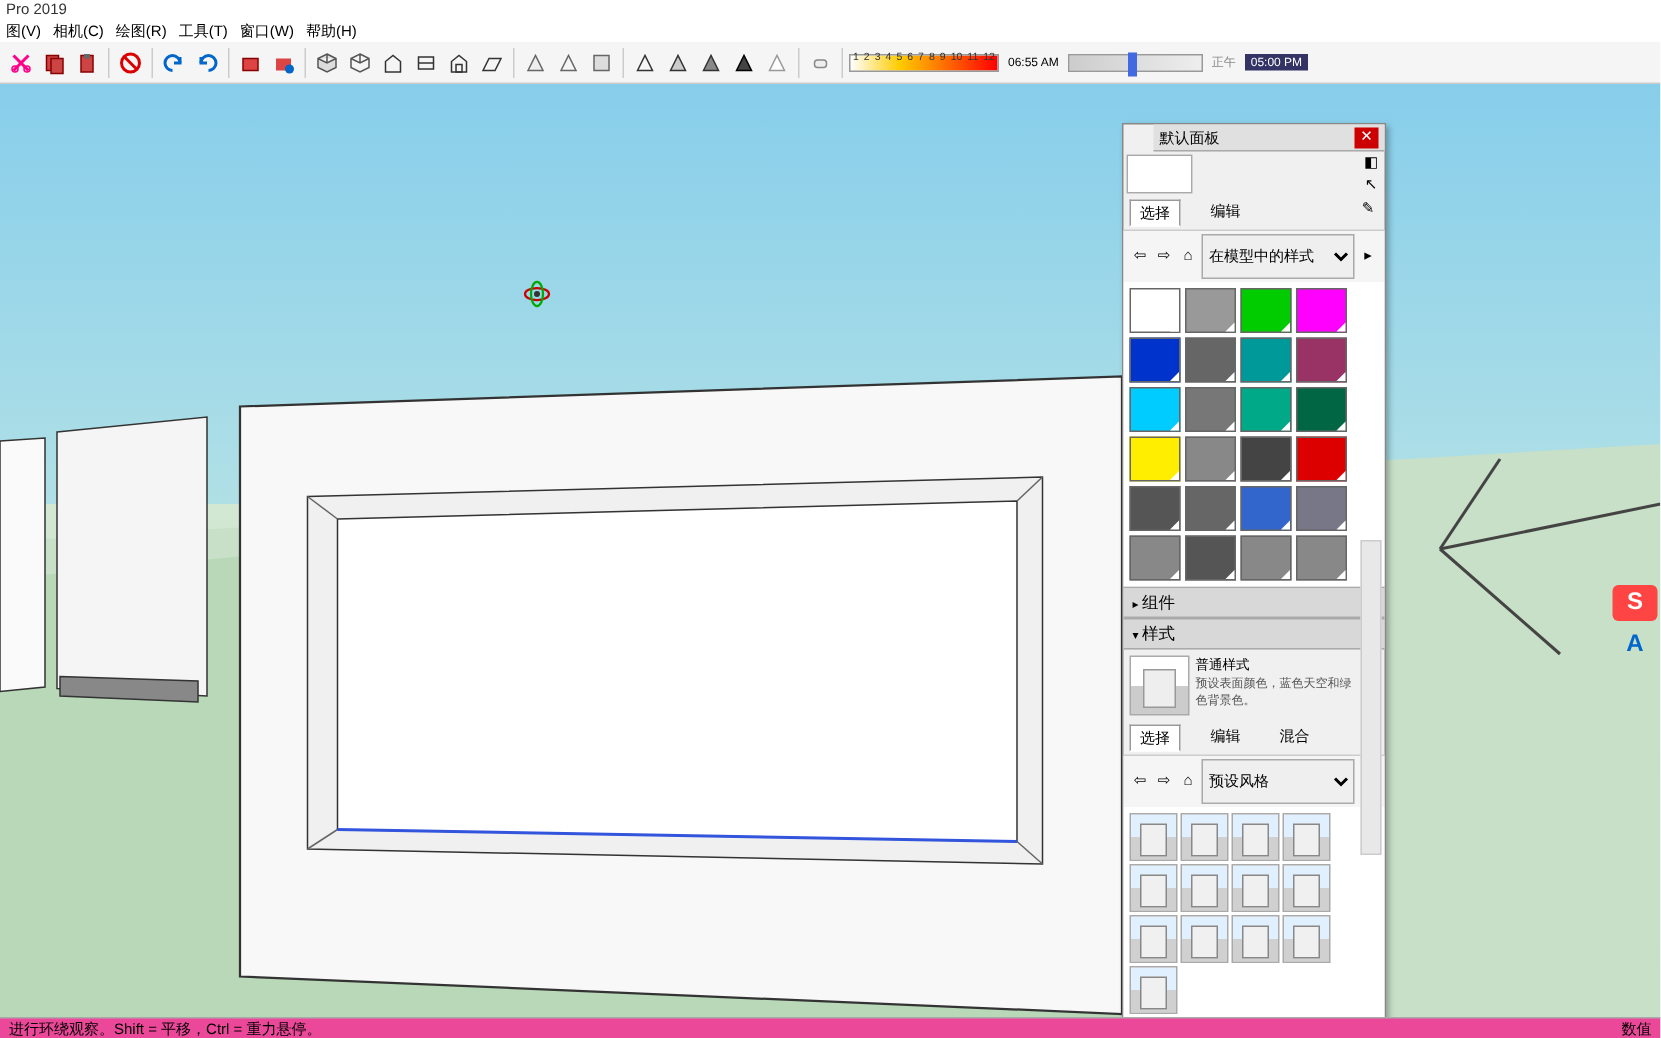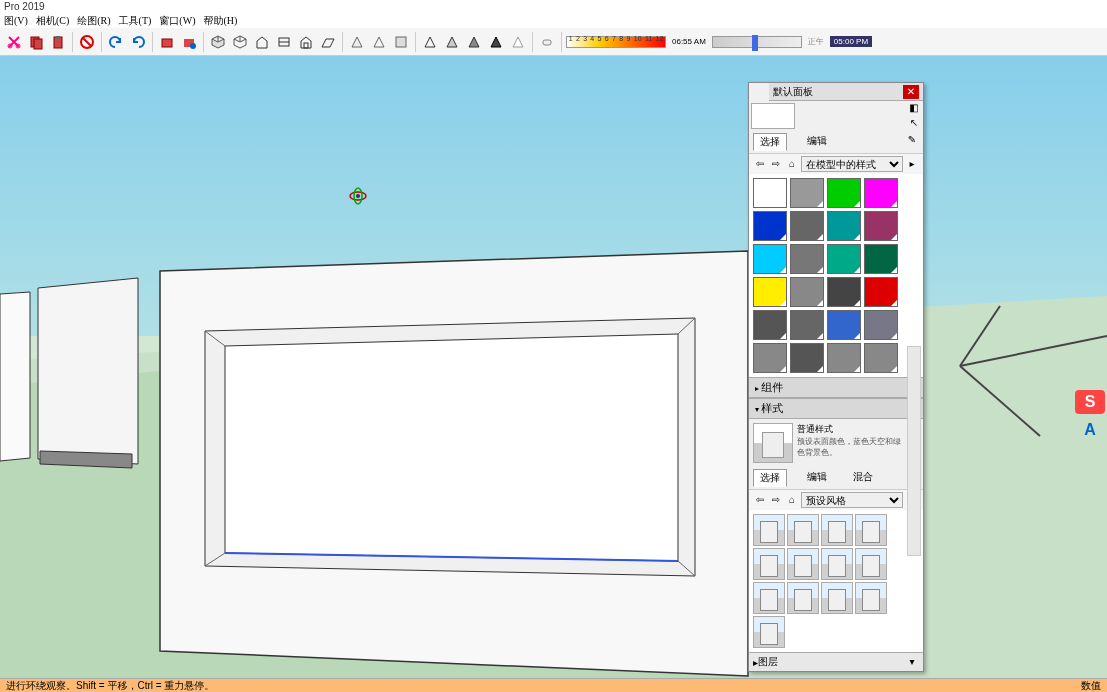--- a/index.html
+++ b/index.html
@@ -3,21 +3,21 @@
 <meta charset="utf-8">
 <style>
 * { margin: 0; padding: 0; box-sizing: border-box; font-family: "Microsoft YaHei", Arial, sans-serif; }
 body { width: 1107px; height: 692px; overflow: hidden; background: #fff; position: relative; }
 
 
 .title-bar { height: 14px; padding-left: 4px; font-size: 10px; color: #333; line-height: 14px; }
 
 
 .menu-bar { height: 14px; display: flex; gap: 4px; padding-left: 2px; font-size: 10px; }
-.menu-item { padding: 0 2px; cursor: pointer; font-family: Liberation Serif, serif; }
+.menu-item { padding: 0 2px; cursor: pointer; }
 
 
 .toolbar { height: 28px; display: flex; align-items: center; gap: 2px; padding: 2px 4px; border-bottom: 1px solid #ccc; background: #f5f5f5; }
 .tb-btn { width: 20px; height: 20px; display: flex; align-items: center; justify-content: center; cursor: pointer; border-radius: 2px; }
 .tb-sep { width: 1px; height: 20px; background: #ccc; margin: 0 2px; }
 .time-gradient { width: 100px; height: 12px; background: linear-gradient(to right, #fff, #ffcc00, #ff6600, #ff0000); border: 1px solid #999; position: relative; }
 .time-ticks { position: absolute; top: -2px; width: 100%; display: flex; justify-content: space-around; }
 .time-tick { font-size: 7px; color: #333; }
 .time-label { font-size: 8px; padding: 0 4px; }
 .time-slider { width: 90px; height: 12px; background: linear-gradient(to right, #ccc, #eee); border: 1px solid #999; position: relative; }
@@ -37,21 +37,21 @@
 .preview-area { height: 30px; display: flex; align-items: center; padding: 2px; position: relative; }
 .preview-thumb { width: 44px; height: 26px; background: #fff; border: 1px solid #aaa; }
 .preview-icons { position: absolute; right: 2px; display: flex; flex-direction: column; gap: 1px; }
 .preview-icon { width: 14px; height: 14px; font-size: 10px; text-align: center; }
 
 .section-tabs { display: flex; gap: 14px; padding: 2px 4px; font-size: 10px; border-bottom: 1px solid #ccc; }
 .section-tab { padding: 1px 6px; cursor: pointer; }
 .section-tab.active { border: 1px solid #999; border-bottom: 1px solid #fff; background: #fff; }
 
 .section-toolbar { display: flex; align-items: center; gap: 2px; padding: 2px 4px; font-size: 10px; background: #f5f5f5; }
-.section-toolbar select, .section-combo { flex: 1; font-size: 10px; height: 16px; border: 1px solid #aaa; }
+.section-toolbar select, .section-combo { flex: 1; font-size: 10px; height: 30px; border: 1px solid #aaa; }
 .mini-btn { width: 14px; height: 14px; font-size: 10px; text-align: center; line-height: 14px; cursor: pointer; }
 
 
 .color-grid { display: grid; grid-template-columns: repeat(4, 34px); gap: 3px; padding: 4px; background: #fff; }
 .color-swatch { width: 34px; height: 30px; border: 1px solid #666; cursor: pointer; position: relative; }
 .color-swatch::after { content: ''; position: absolute; right: 0; bottom: 0; width: 0; height: 0; border-left: 6px solid transparent; border-bottom: 6px solid #fff; }
 .color-scroll { position: absolute; right: 2px; top: 172px; width: 14px; height: 210px; background: #e8e8e8; border: 1px solid #ccc; }
 
 
 .section-header { background: #d8d8d8; padding: 2px 6px; font-size: 11px; cursor: pointer; border-top: 1px solid #aaa; border-bottom: 1px solid #aaa; }
@@ -69,21 +69,21 @@
 
 
 .style-grid { display: flex; flex-wrap: wrap; gap: 2px; padding: 4px; background: #fff; }
 .style-item { width: 32px; height: 32px; border: 1px solid #aaa; background: linear-gradient(to bottom, #e0f0ff 50%, #d0d0d0 50%); position: relative; cursor: pointer; }
 .style-item::after { content: ''; position: absolute; left: 6px; top: 6px; width: 16px; height: 20px; background: #f0f0f0; border: 1px solid #888; }
 
 
 .layers-row { display: flex; align-items: center; padding: 2px 4px; font-size: 10px; border-top: 1px solid #aaa; background: #e8e8e8; }
 
 
-.status-bar { position: absolute; bottom: 0; left: 0; right: 0; height: 14px; background: #fdba74; border-top: 1px solid #aaa; display: flex; align-items: center; justify-content: space-between; padding: 0 6px; font-size: 10px; }
+.status-bar { position: absolute; bottom: 0; left: 0; right: 0; height: 14px; background: #ec4899; border-top: 1px solid #aaa; display: flex; align-items: center; justify-content: space-between; padding: 0 6px; font-size: 10px; }
 
 
 .edge-icons { position: absolute; right: 2px; top: 390px; display: flex; flex-direction: column; gap: 4px; }
 .edge-icon { width: 30px; height: 24px; display: flex; align-items: center; justify-content: center; font-size: 16px; }
 .edge-s { background: #ff4444; color: #fff; border-radius: 4px; font-weight: bold; }
 </style>
 </head>
 <body>
 
 <div class="title-bar">

